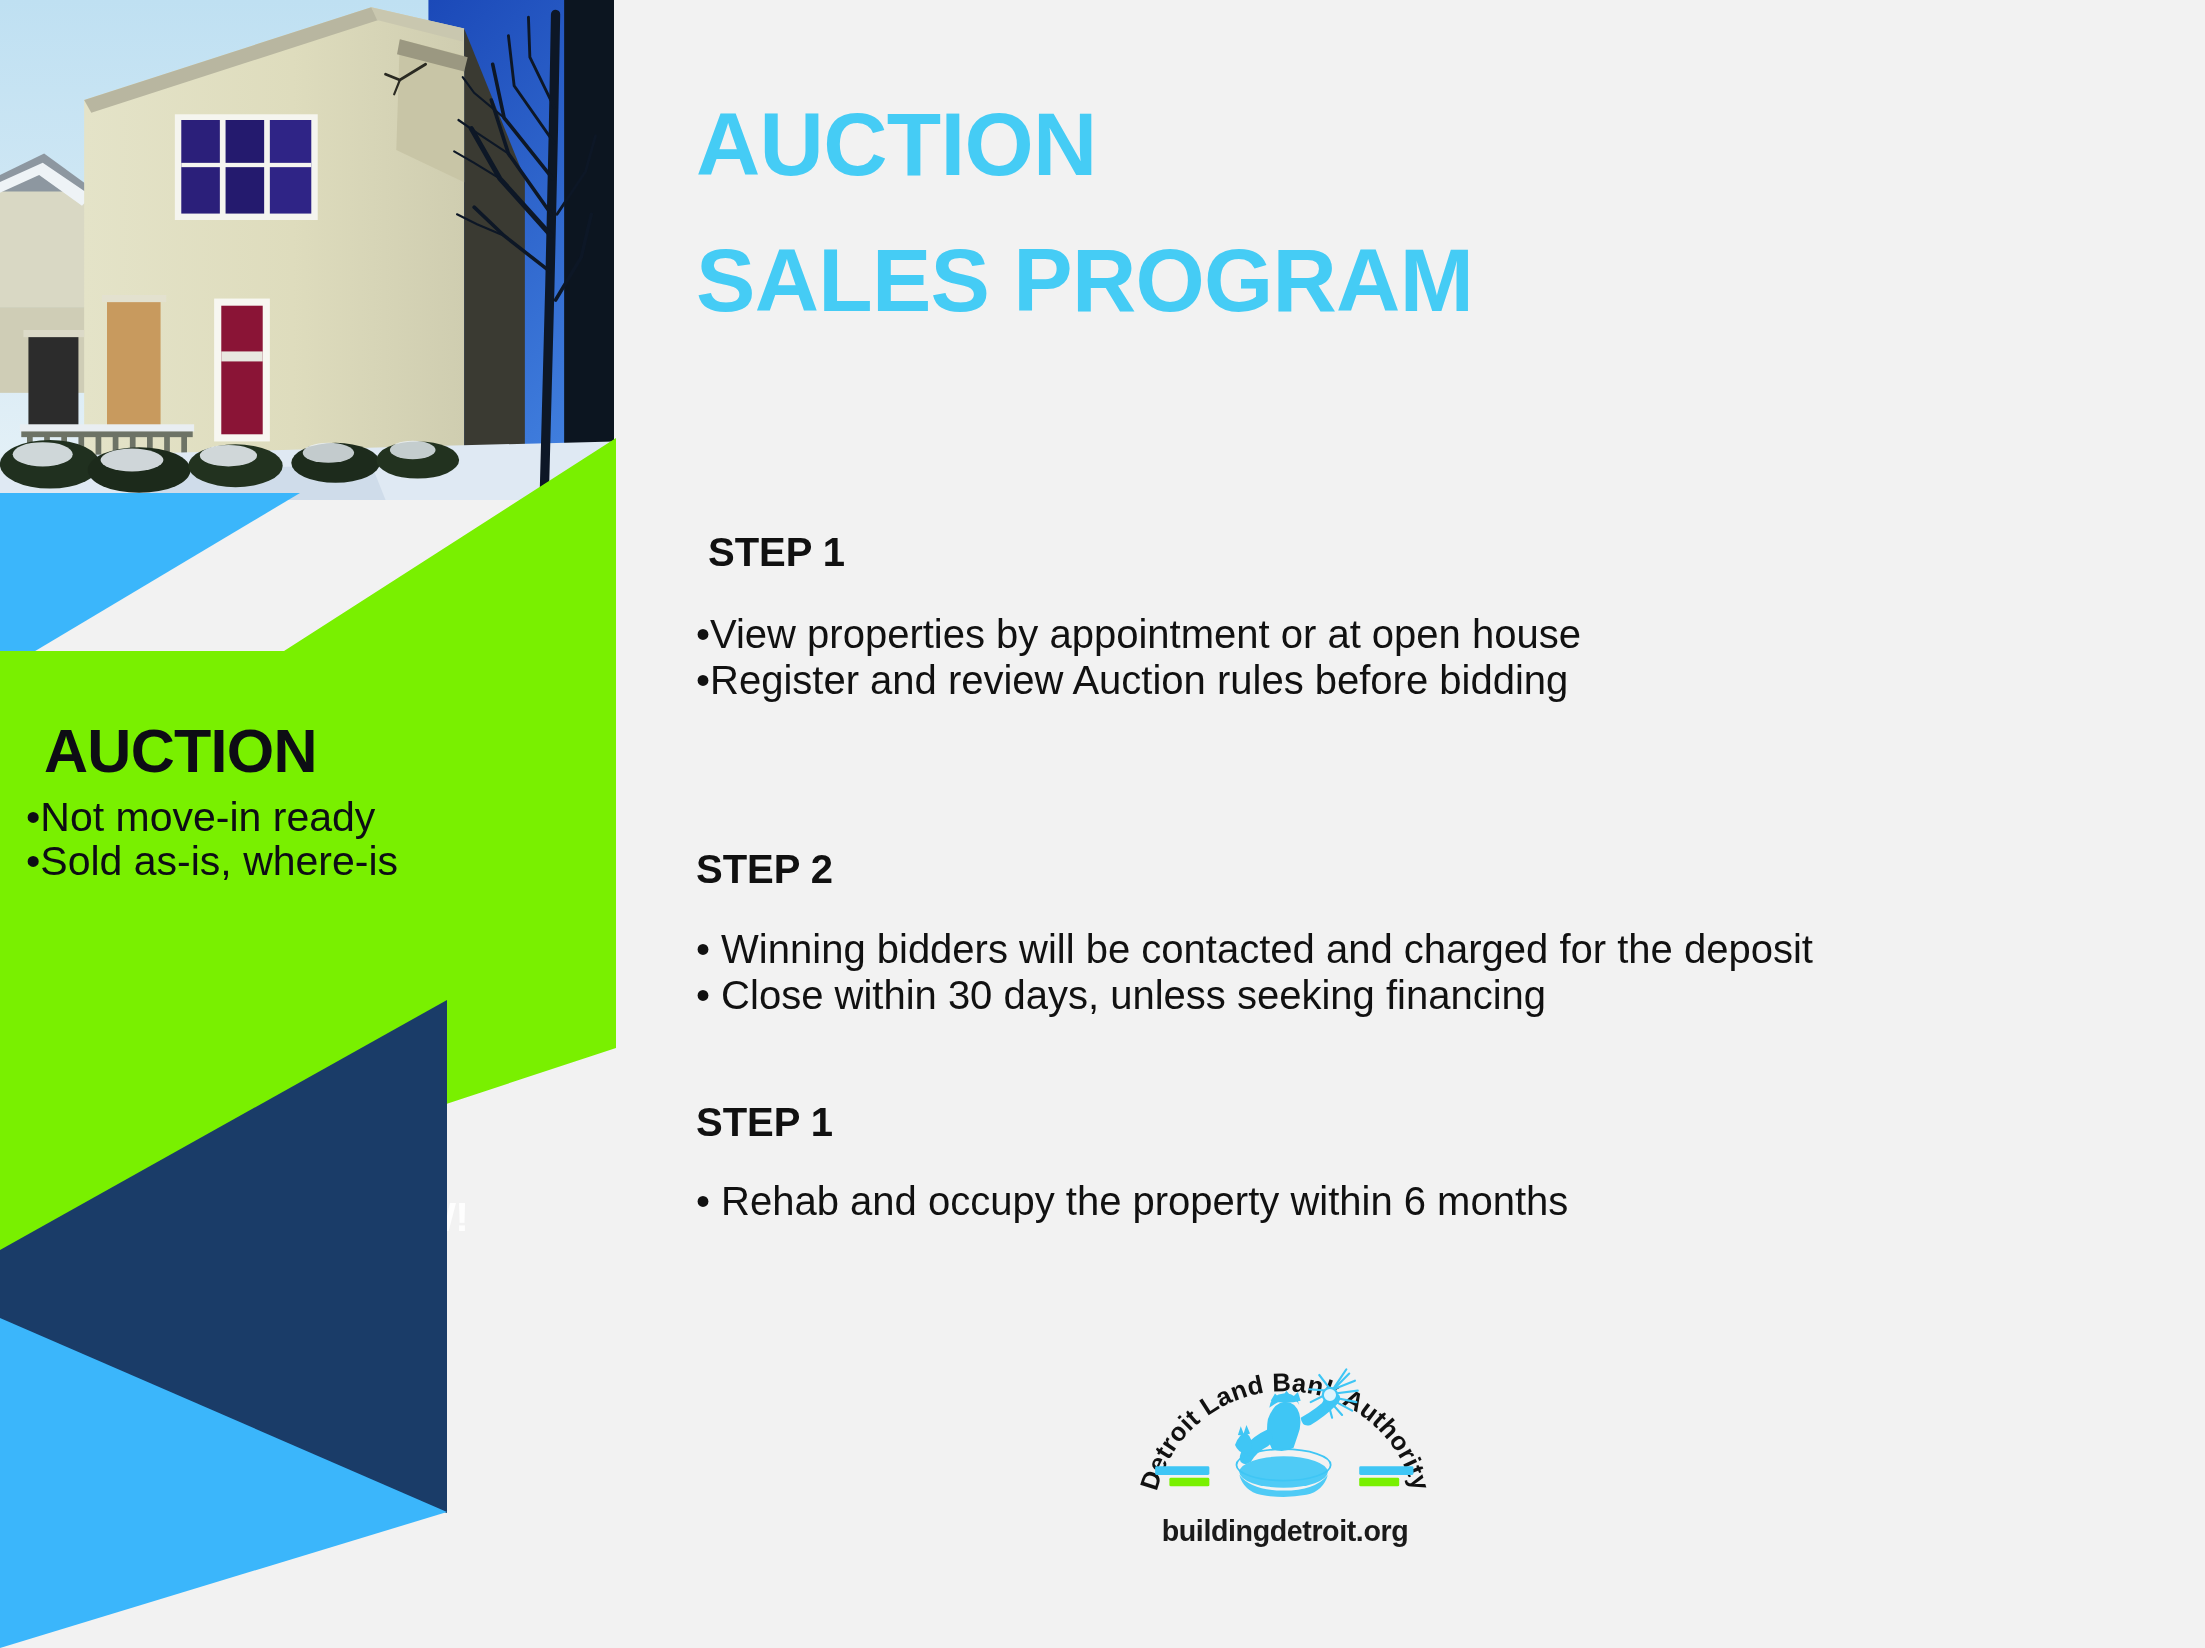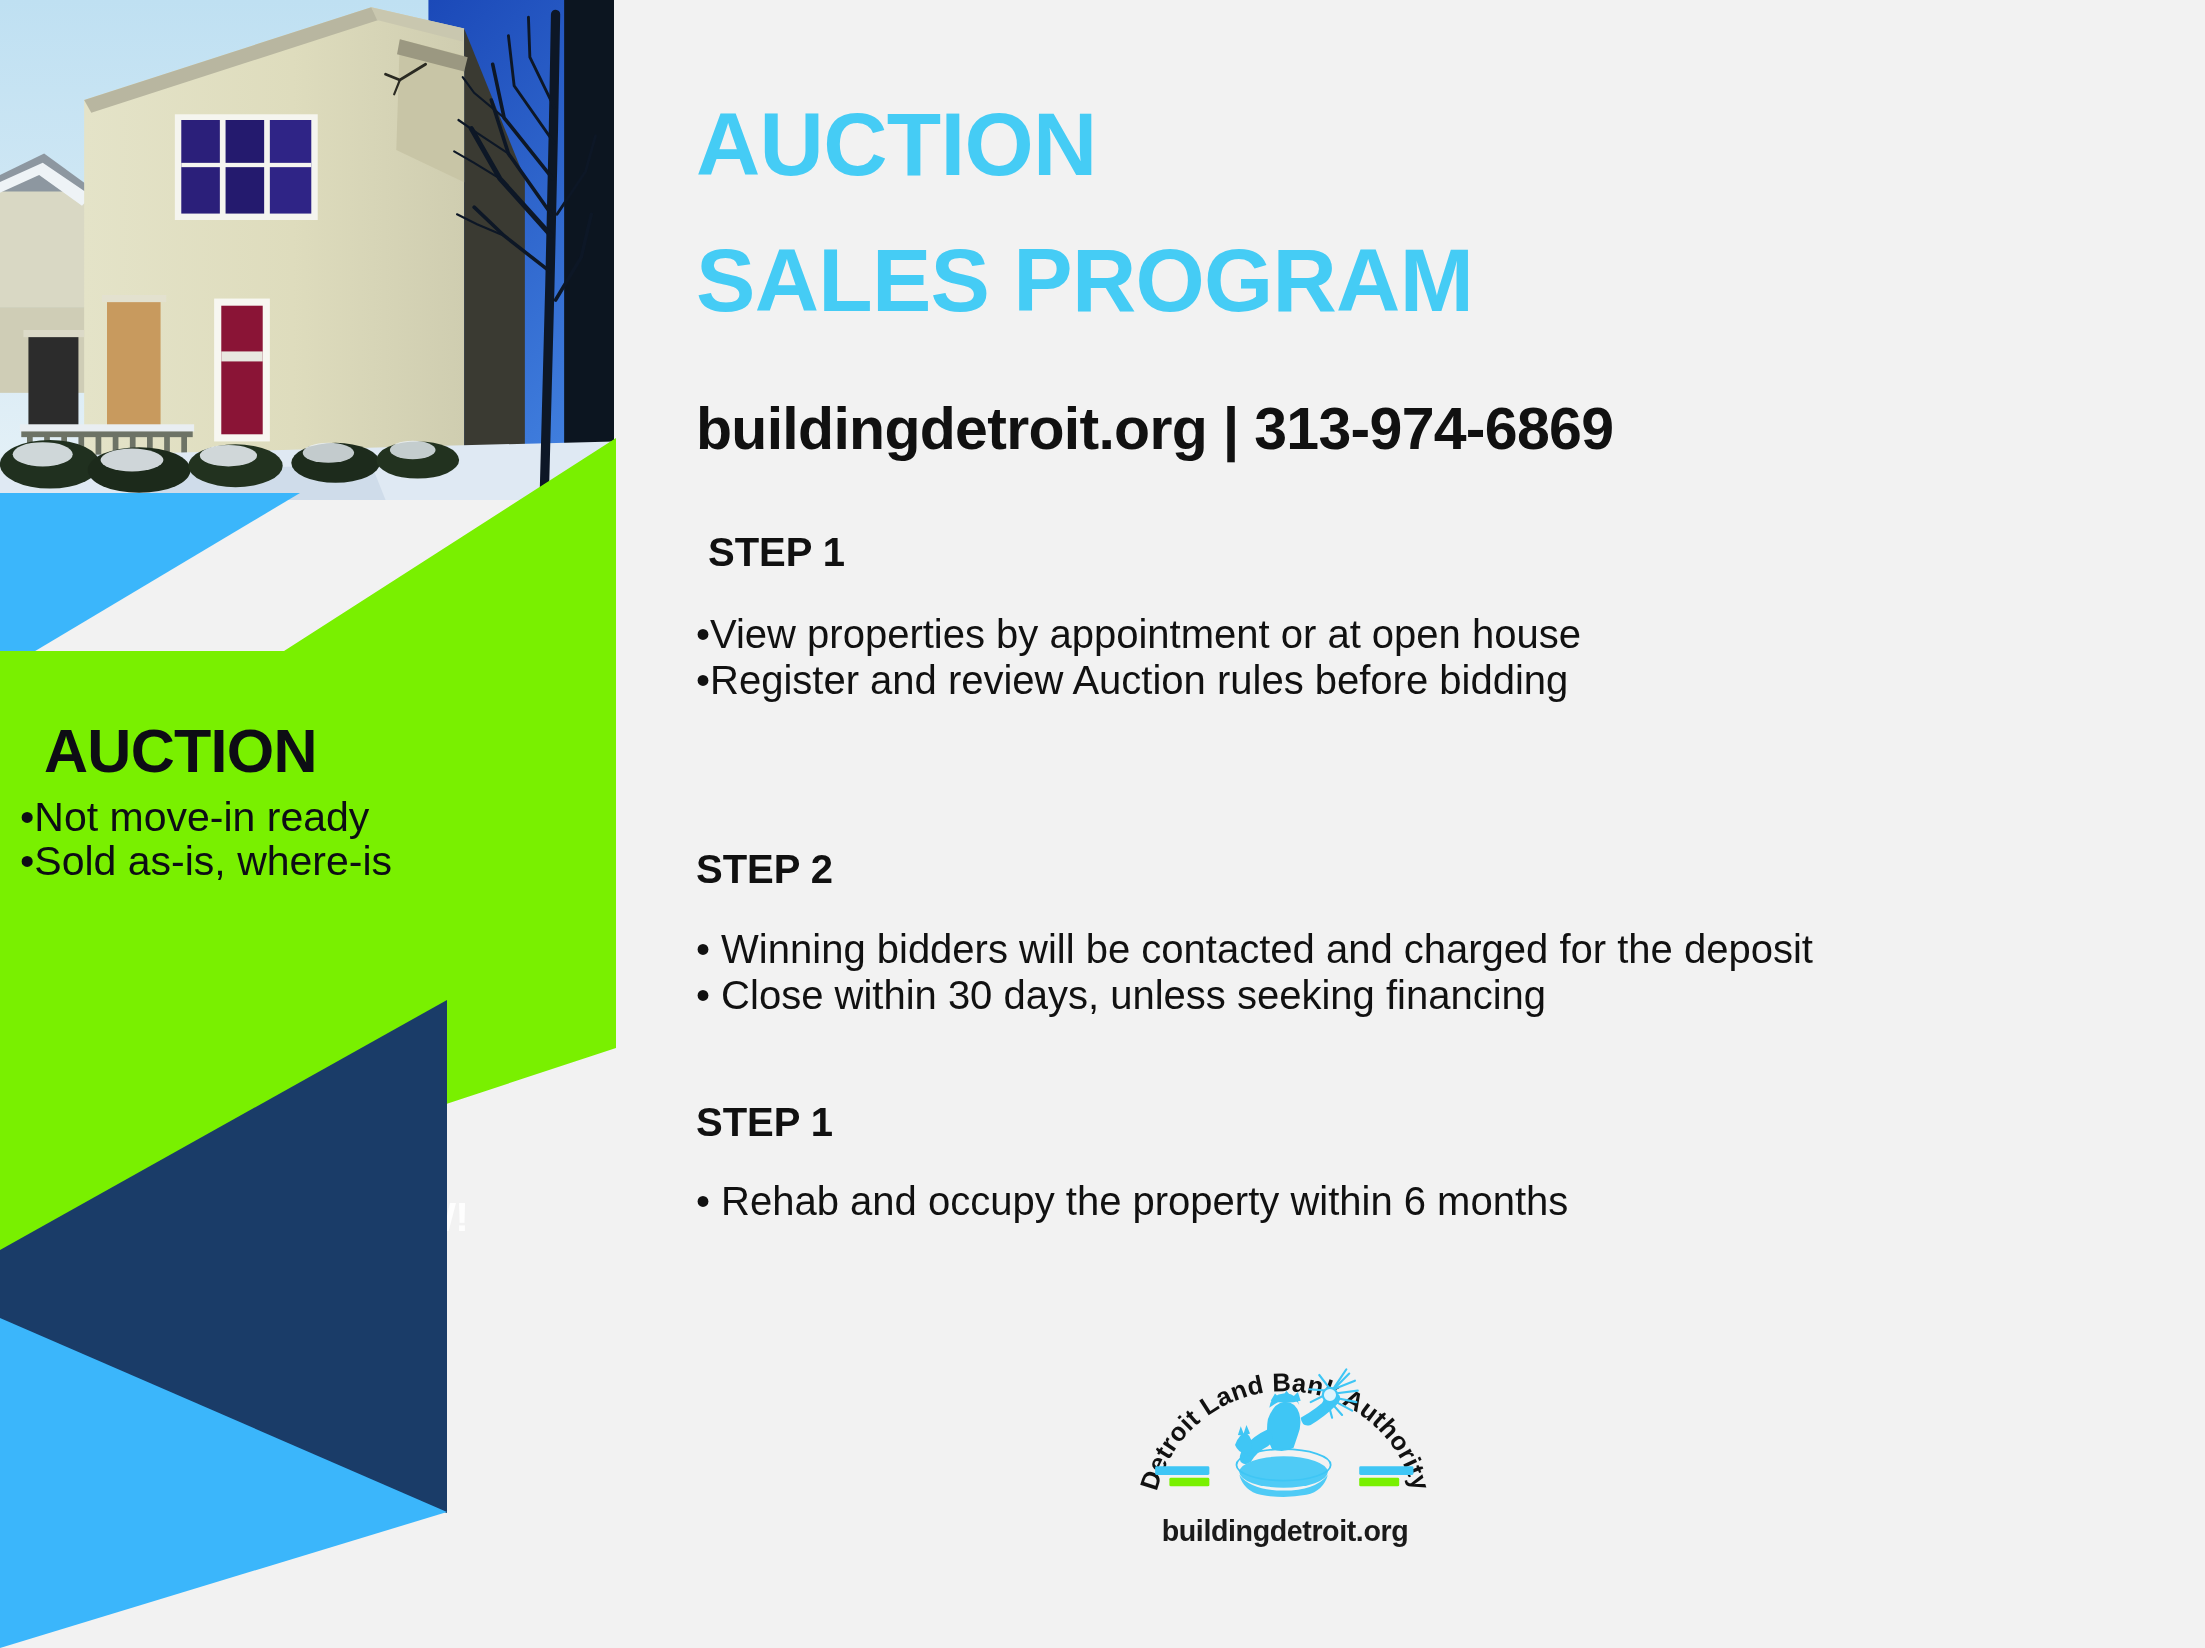--- a/index.html
+++ b/index.html
@@ -109,21 +109,21 @@
   }
   .green-title {
     font-size: 61px;
     font-weight: 700;
     letter-spacing: -0.7px;
     margin-left: 44px;
     line-height: 1.0;
   }
   .green-bullets {
     margin-top: 14.3px;
-    margin-left: 20px;
+    margin-left: 26px;
     font-size: 41px;
     line-height: 1.07;
     font-weight: 400;
   }
   .green-bullets div { white-space: nowrap; }
 
   
   .right-col {
     position: absolute;
     left: 696px;
@@ -332,21 +332,20 @@
         <div>•Sold as-is, where-is</div>
       </div>
     </div>
   </div>
 
   <div class="right-col">
 
     <div class="headline l1">AUCTION</div>
     <div class="headline l2">SALES PROGRAM</div>
 
-    <div class="contact-line">buildingdetroit.org | 313-974-6869</div>
 
     <div class="step-head" id="step1h">STEP 1</div>
     <div class="step-body" id="step1b">
       <div>•View properties by appointment or at open house</div>
       <div>•Register and review Auction rules before bidding</div>
     </div>
 
     <div class="step-head" id="step2h">STEP 2</div>
     <div class="step-body" id="step2b">
       <div>•  Winning bidders will be contacted and charged for the deposit</div>

